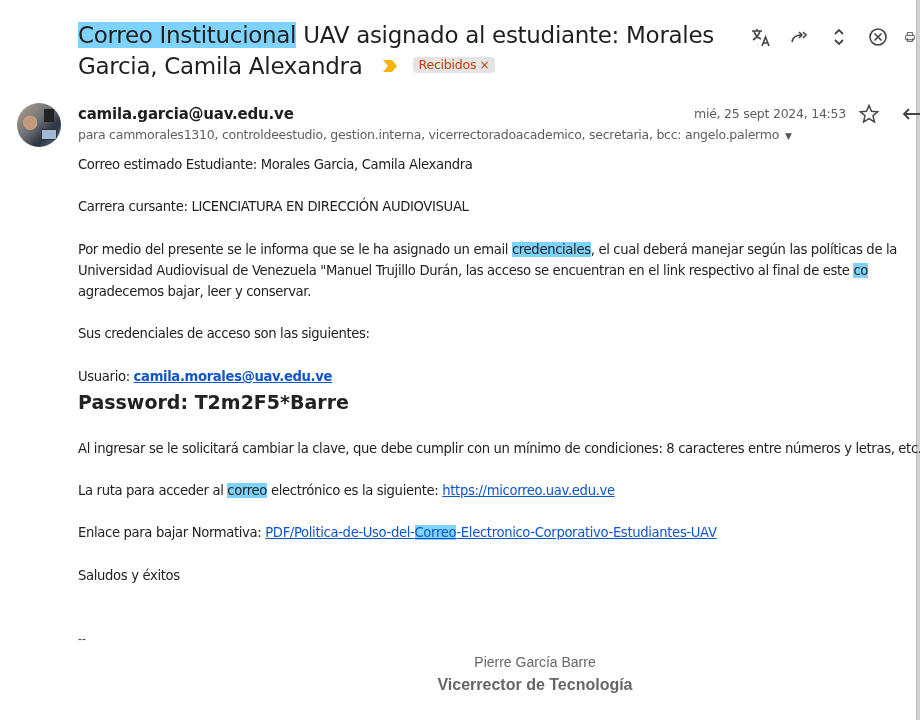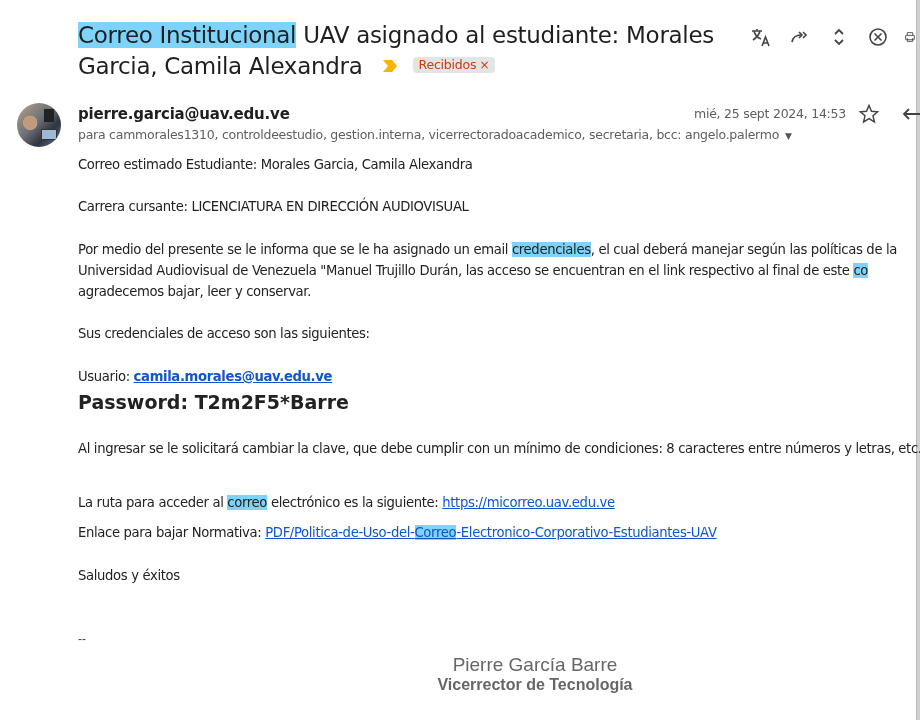--- a/index.html
+++ b/index.html
@@ -60,21 +60,21 @@
     font-family: "DejaVu Sans", sans-serif; font-size: 13.2px; color: #222; letter-spacing: -0.35px;
     white-space: nowrap;
   }
   .p { position: absolute; left: 0; }
   .body-text b { font-weight: normal; }
   a.link { color: #1155cc; text-decoration: underline; cursor: pointer; }
   .password { font-size: 19px; font-weight: bold; letter-spacing: 0; }
   .sig-dash { position: absolute; left: 78px; top: 632px; font-size: 12px; color: #444; }
   .sig-name {
     position: absolute; left: 420px; width: 230px; text-align: center; top: 654px;
-    font-size: 19px; color: #666;
+    font-size: 14px; color: #666;
   }
   .sig-title {
     position: absolute; left: 410px; width: 250px; text-align: center; top: 676px;
     font-size: 16px; color: #666; font-weight: bold;
   }
 </style>
 </head>
 <body>
 
 <div class="right-edge"></div>
@@ -118,21 +118,21 @@
       <rect x="3" y="8" width="16" height="8" rx="1"></rect>
       <path d="M6 8 V3 H16 V8 M6 13 V19 H16 V13"></path>
     </svg>
   </div>
 </div>
 
 <div class="avatar">
   <div class="mon"></div>
   <div class="screen"></div>
 </div>
-<div class="sender">pierre.garcia@uav.edu.ve</div>
+<div class="sender">camila.garcia@uav.edu.ve</div>
 <div class="recipients">
   <span>para cammorales1310, controldeestudio, gestion.interna, vicerrectoradoacademico, secretaria, bcc: angelo.palermo</span><span class="caret">▼</span>
 </div>
 <div class="date">mié, 25 sept 2024, 14:53</div>
 <svg class="star" viewBox="0 0 22 22" fill="none" stroke="#444" stroke-width="1.5">
   <path d="M11 2.5 L13.5 8.3 L19.6 8.8 L15 12.8 L16.4 18.9 L11 15.6 L5.6 18.9 L7 12.8 L2.4 8.8 L8.5 8.3 Z"></path>
 </svg>
 <svg class="reply" viewBox="0 0 20 20" fill="none" stroke="#444" stroke-width="1.8">
   <path d="M4 10 H20 M9 5 L4 10 L9 15"></path>
 </svg>
@@ -150,21 +150,21 @@
   </div>
   <div class="p" style="top:127px;">agradecemos bajar, leer y conservar.</div>
   <div class="p" style="top:169px;">Sus credenciales de acceso son las siguientes:</div>
   <div class="p" style="top:212px;">
     <b>Usuario: </b><a class="link" style="font-weight:bold;">camila.morales@uav.edu.ve</a>
   </div>
   <div class="p password" style="top:234px;">
     <span>Password: </span><span>T2m2F5*Barre</span>
   </div>
   <div class="p" style="top:284px;">Al ingresar se le solicitará cambiar la clave, que debe cumplir con un mínimo de condiciones: 8 caracteres entre números y letras, etc.</div>
-  <div class="p" style="top:326px;margin-top:12px;">
+  <div class="p" style="top:326px;">
     <span>La ruta para acceder al </span><span class="hl">correo</span><span> electrónico es la siguiente: </span><a class="link">https://micorreo.uav.edu.ve</a>
   </div>
   <div class="p" style="top:368px;">
     <b>Enlace para bajar Normativa: </b><a class="link"><span>PDF/Politica-de-Uso-del-</span><span class="hl">Correo</span><span>-Electronico-Corporativo-Estudiantes-UAV</span></a>
   </div>
   <div class="p" style="top:411px;">Saludos y éxitos</div>
 </div>
 
 <div class="sig-dash">--</div>
 <div class="sig-name">Pierre García Barre</div>

